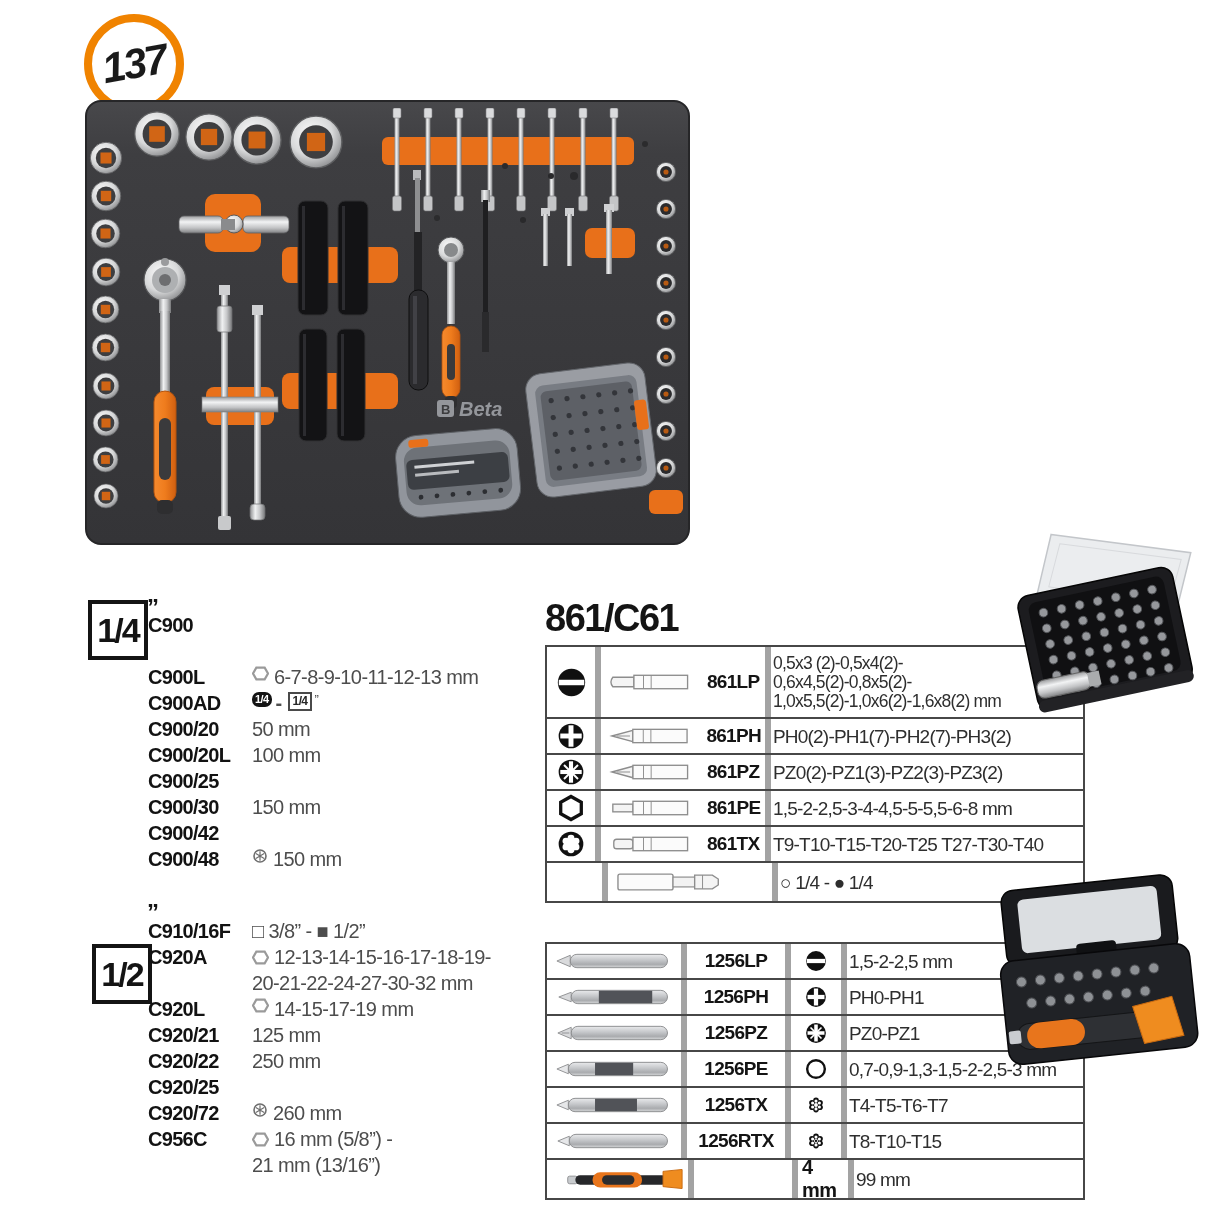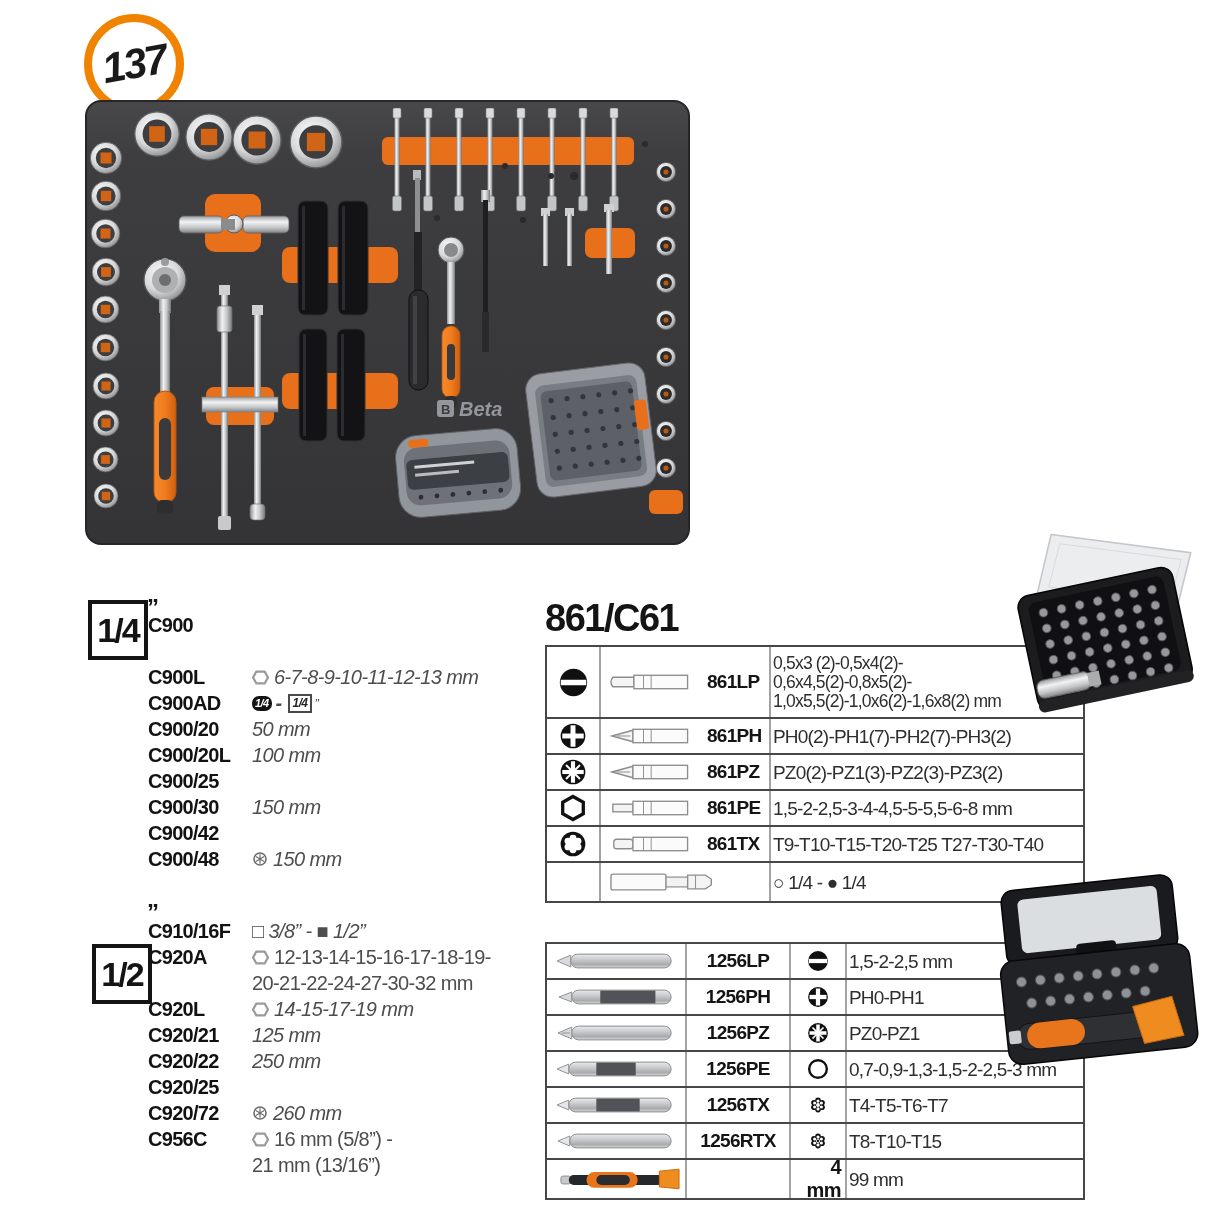--- a/index.html
+++ b/index.html
@@ -20,41 +20,41 @@
   .size-badge{width:52px;height:52px;border:4px solid #141414;display:flex;align-items:center;
     justify-content:center;font-size:34px;font-weight:900;letter-spacing:-2px;color:#141414;background:#fff;}
   .size-unit{font-size:24px;font-weight:900;color:#141414;}
 
   
   .spec-list{width:410px;}
   .srow{display:flex;height:26px;align-items:center;}
   .srow.h2{height:52px;align-items:flex-start;}
   .srow .model{width:104px;flex:none;font-weight:700;font-size:20px;color:#121212;letter-spacing:-0.7px;}
   .srow.h2 .model{line-height:26px;}
-  .desc{font-size:20px;color:#4d4d4d;letter-spacing:-0.6px;display:flex;align-items:center;font-style:italic;}
+  .desc{font-size:20px;color:#4d4d4d;letter-spacing:-0.6px;display:flex;align-items:flex-start;}
   .desc2{display:flex;flex-direction:column;}
   .dline{height:26px;display:flex;align-items:center;font-size:20px;color:#4d4d4d;letter-spacing:-0.6px;}
   .ico{margin-right:5px;flex:none;}
   .hexbadge{background:#141414;color:#fff;font-size:11px;font-weight:700;padding:2px 3px;
     border-radius:7px;line-height:11px;margin-right:4px;}
   .sqbadge{border:2px solid #4a4a4a;color:#262626;font-size:12px;font-weight:700;
     padding:0 3px;line-height:15px;margin:0 2px 0 6px;}
   .dash{color:#4d4d4d;font-weight:700;}
   .primes{font-size:13px;color:#4d4d4d;vertical-align:top;}
 
   
   .set-title{font-size:38px;font-weight:800;letter-spacing:-1.5px;color:#141414;}
 
   
   .btable{left:545px;width:540px;background:#fff;border:2px solid #474747;box-sizing:border-box;}
   .trow{display:grid;border-bottom:2px solid #474747;}
-  .trow:last-child{border-bottom:none;}
+  .trow:last-child{border-bottom:none;margin-left:7px;}
   .t861 .trow{grid-template-columns:54px 170px 1fr;}
   .t1256 .trow{grid-template-columns:140px 104px 56px 1fr;}
-  .tc{border-right:2px solid #a3a3a3;display:flex;align-items:center;justify-content:center;
+  .tc{border-right:6px solid #a3a3a3;display:flex;align-items:center;justify-content:center;
       padding:1px 4px;box-sizing:border-box;overflow:hidden;}
   .tc:last-child{border-right:none;justify-content:flex-start;padding-left:2px;}
   .tc.draw{justify-content:flex-start;padding-left:8px;}
   .bmodel{font-weight:700;font-size:19px;letter-spacing:-0.7px;color:#141414;margin-left:6px;white-space:nowrap;}
   .sizes{font-size:19px;color:#2e2e2e;letter-spacing:-0.8px;line-height:21px;white-space:nowrap;}
   .sizes.small{font-size:17.5px;line-height:19px;}
   .r70{height:70px;}.r34{height:34px;}.r38{height:38px;}
   .shank{font-weight:700;font-size:20px;color:#141414;letter-spacing:-0.5px;}
 
   
@@ -584,21 +584,21 @@
             <line x1="88" y1="5" x2="88" y2="19" stroke="#8d8d8d"></line>
           </svg>
       </div>
       <div class="tc">
           <span class="sizes">○ 1/4 - ● 1/4</span>
         </div>
     </div>
   </div>
 
 
-  <div class="abs btable t1256" style="top:942px;text-align:right;">
+  <div class="abs btable t1256" style="top:942px;">
     <div class="trow r34">
       <div class="tc draw">
         <svg width="128" height="26" viewBox="0 0 128 26">
             <polygon points="2,13 16,7 16,19" fill="#d9dadc" stroke="#909193"></polygon>
             <rect x="16" y="6" width="102" height="14" rx="7" fill="url(#grSilver)" stroke="#8b8c8e"></rect>
           </svg>
       </div>
       <div class="tc">
           <span class="bmodel" style="margin:0">1256LP</span>
         </div>

